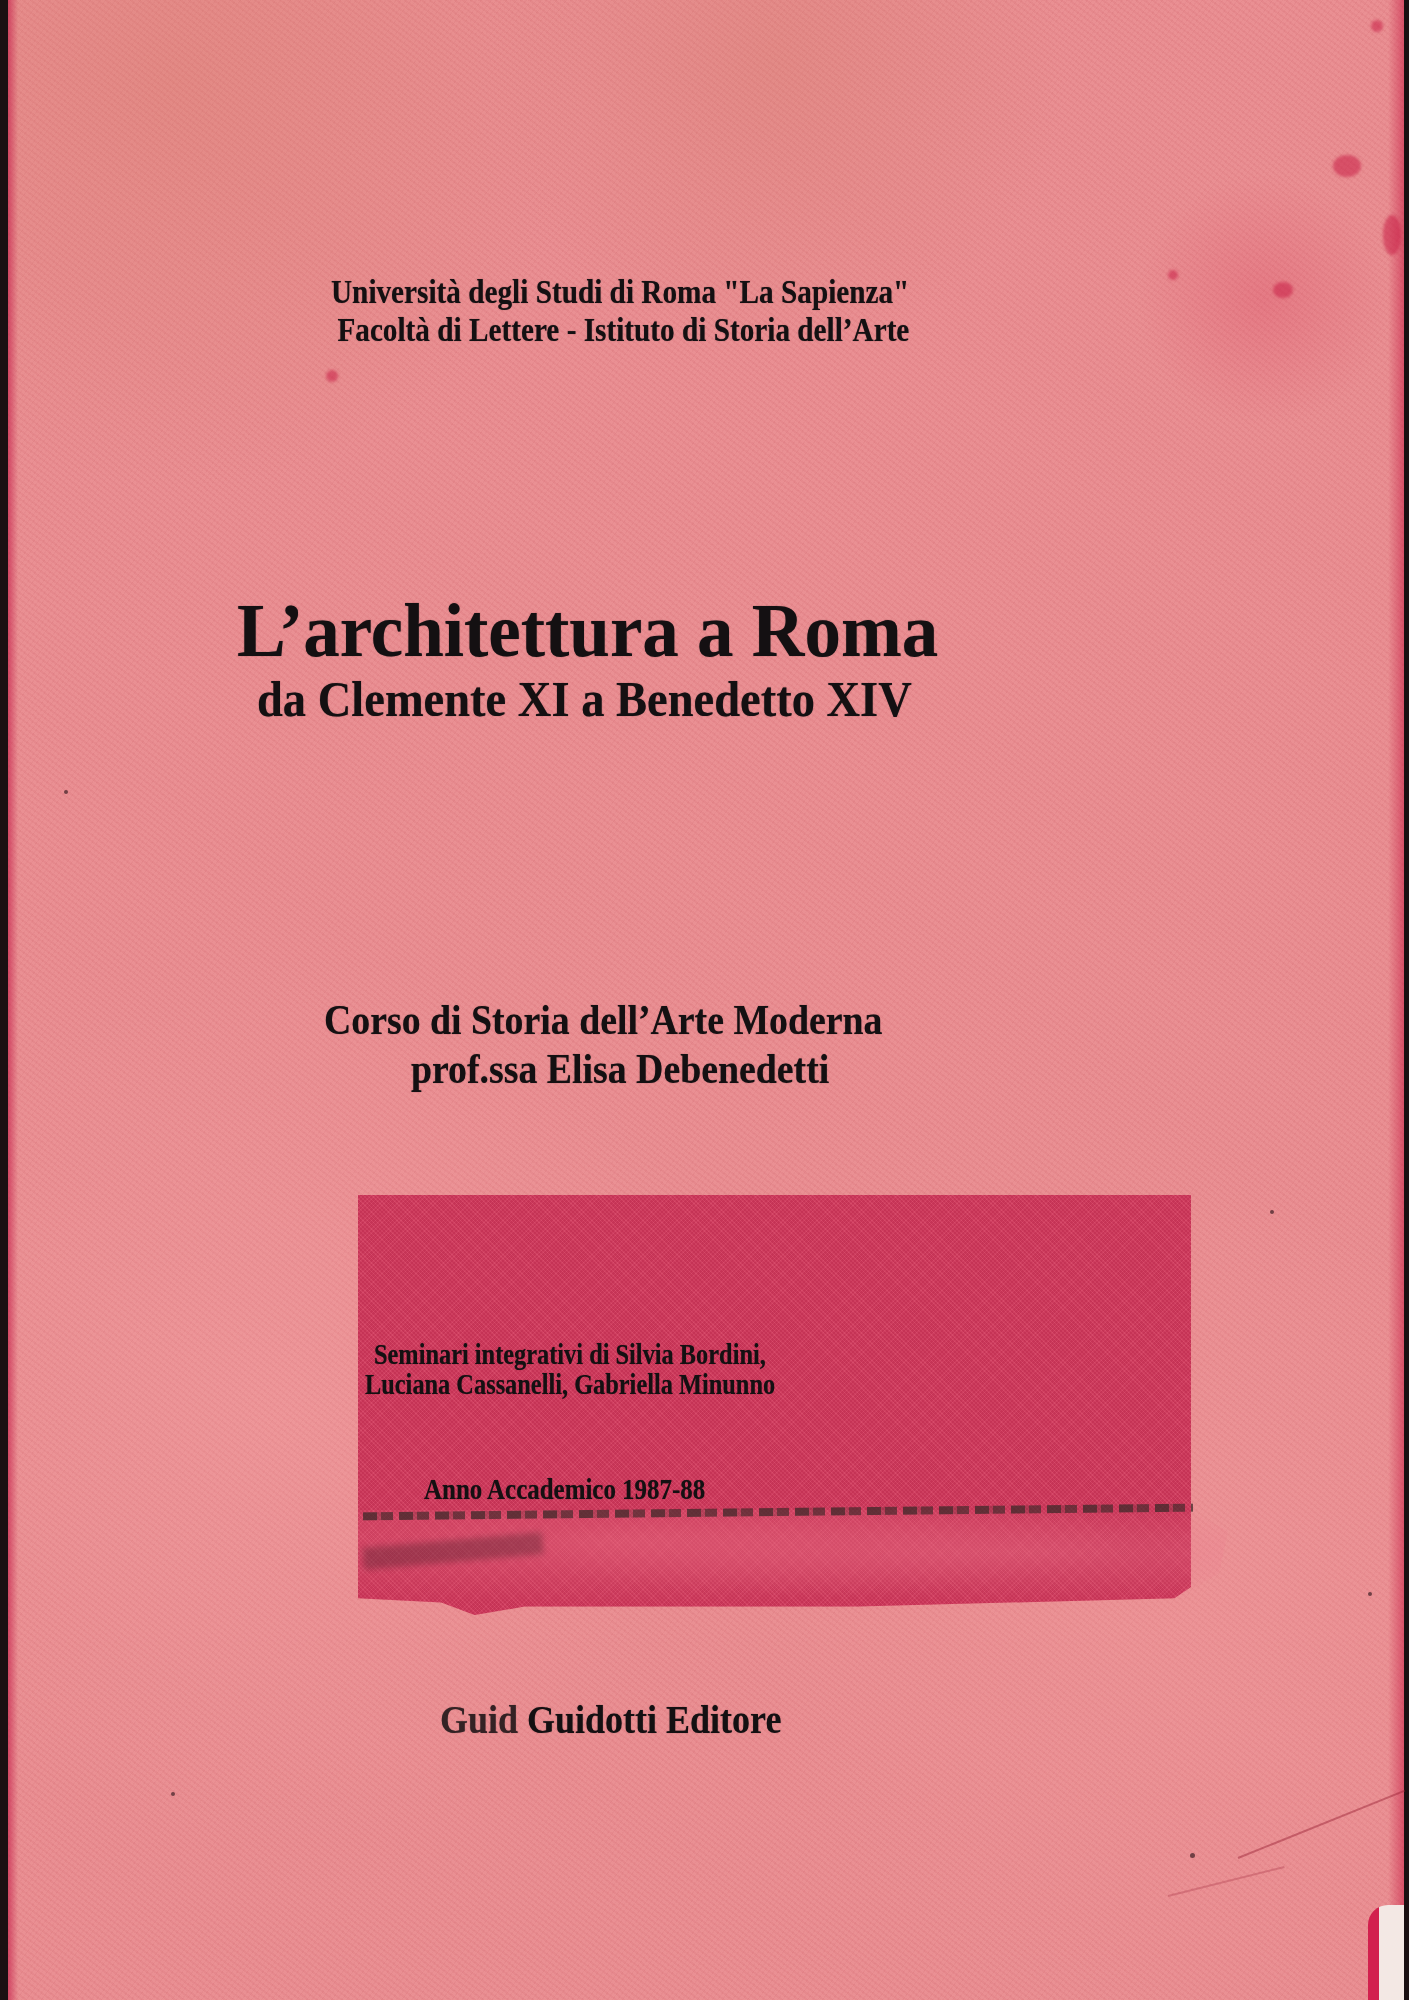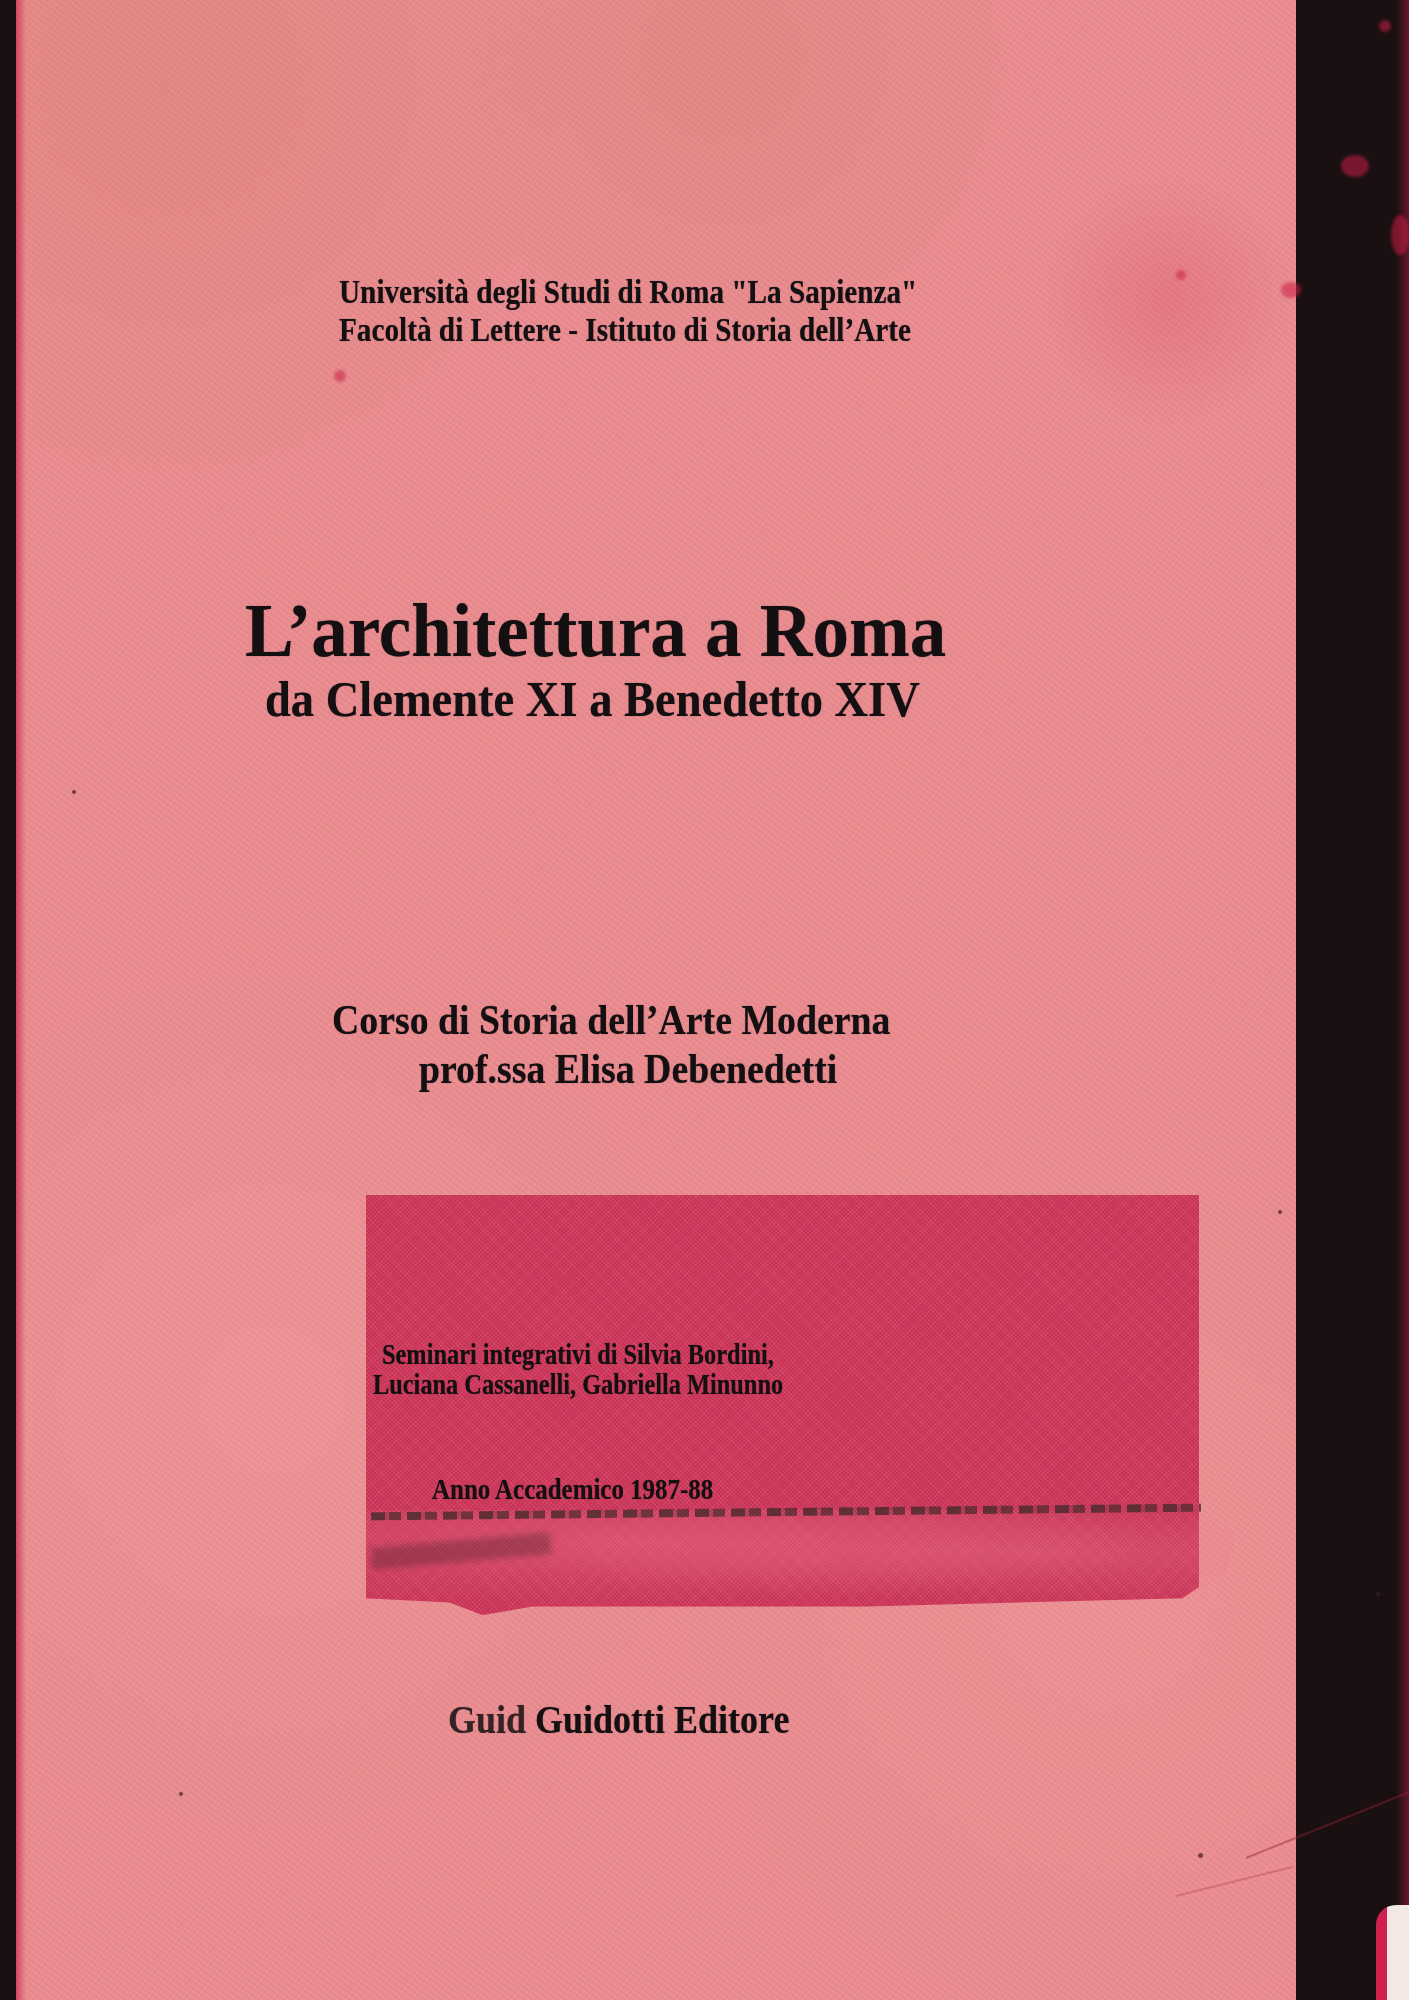--- a/index.html
+++ b/index.html
@@ -8,33 +8,34 @@
     }
     body {
       width: 1409px;
       height: 2000px;
       position: relative;
       overflow: hidden;
       background: #1a1012;
     }
     .cover {
       position: absolute;
-      left: 16px;
+      left: 8px;
       top: 0;
-      width: 1280px;
+      width: 1396px;
       height: 2000px;
       background-color: #e98a8e;
       background-image:
         radial-gradient(circle at 12% 4%, rgba(205,120,90,0.25) 0, rgba(205,120,90,0) 18%),
         radial-gradient(circle at 55% 3%, rgba(200,120,90,0.22) 0, rgba(200,120,90,0) 14%),
         radial-gradient(circle at 90% 15%, rgba(215,60,90,0.25) 0, rgba(215,60,90,0) 6%),
         radial-gradient(circle at 20% 70%, rgba(255,180,180,0.20) 0, rgba(255,180,180,0) 25%),
         radial-gradient(circle at 85% 80%, rgba(250,170,170,0.18) 0, rgba(250,170,170,0) 22%),
         repeating-linear-gradient(37deg, rgba(140,40,50,0.035) 0 2px, rgba(255,255,255,0.03) 2px 5px),
         repeating-linear-gradient(-53deg, rgba(120,30,40,0.03) 0 1px, rgba(255,255,255,0.02) 1px 4px);
+      text-align: right;
     }
     .left-edge {
       position: absolute;
       left: 0;
       top: 0;
       width: 10px;
       height: 2000px;
       background: linear-gradient(90deg, rgba(200,40,80,0.7), rgba(200,40,80,0));
     }
     .right-edge {

